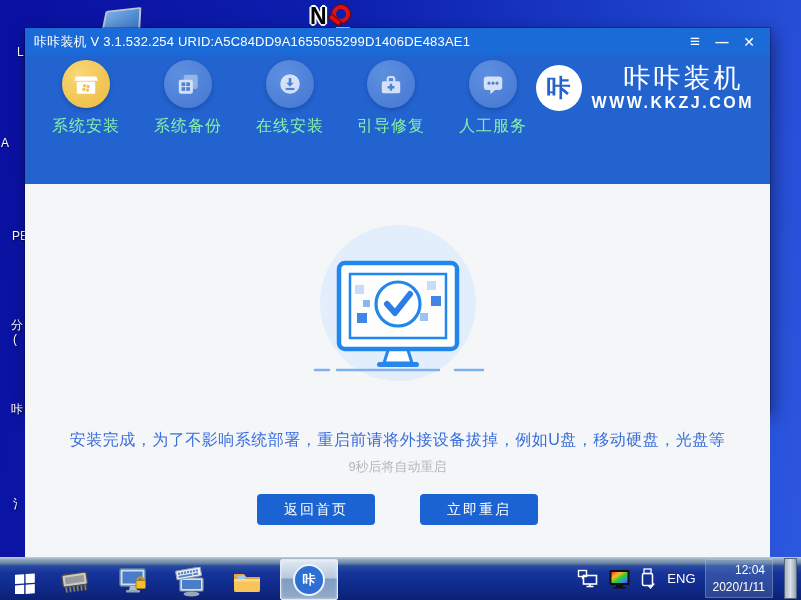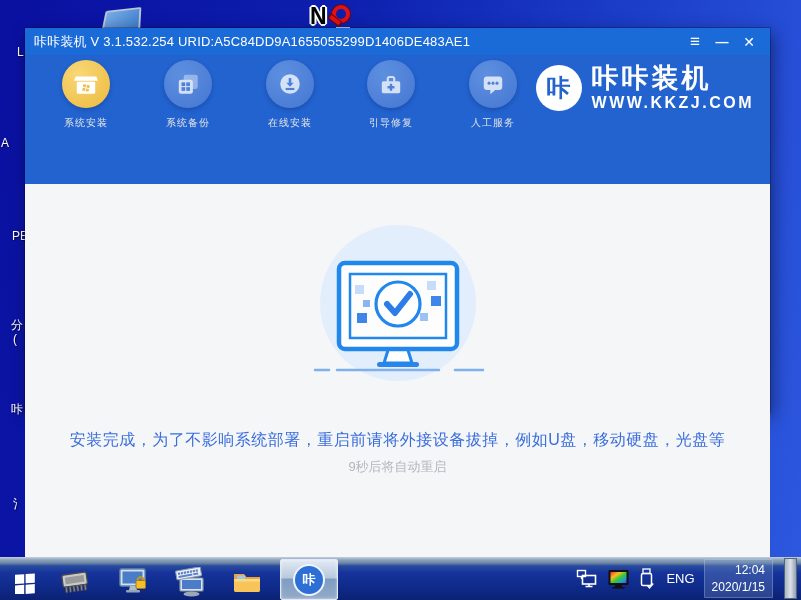--- a/index.html
+++ b/index.html
@@ -31,28 +31,28 @@
   .ctl{color:#fff;width:18px;text-align:center;cursor:default;}
   .ctl.menu{font-size:17px;line-height:16px;}
   .ctl.min{font-size:13px;font-weight:bold;line-height:10px;}
   .ctl.close{font-size:14px;}
 
   #header{position:absolute;left:0;top:27px;width:100%;height:129px;background:#2263cf;}
   .nav-item{position:absolute;top:5px;width:78px;text-align:center;cursor:pointer;}
   .nav-circle{width:48px;height:48px;border-radius:50%;margin:0 auto;display:flex;align-items:center;justify-content:center;
     background:radial-gradient(circle at 35% 30%,#5d8fe0,#4677d2);box-shadow:0 2px 4px rgba(0,20,80,.25);}
   .nav-item.active .nav-circle{background:radial-gradient(circle at 35% 30%,#f8d876,#edb93e);}
-  .nav-label{margin-top:8px;color:#e5e5e5;font-size:10px;letter-spacing:1px;}
+  .nav-label{margin-top:8px;color:#86efac;font-size:16px;letter-spacing:1px;}
   .nav-item .glyph{opacity:.75;}
   .nav-item.active .glyph{opacity:1;}
 
   #logo{position:absolute;right:16px;top:9px;display:flex;align-items:center;gap:10px;}
   .logo-badge{width:46px;height:46px;border-radius:50%;background:#fff;color:#2263cf;
     display:flex;align-items:center;justify-content:center;font-size:24px;font-weight:bold;}
-  .logo-name{color:#fff;font-size:27px;font-weight:bold;letter-spacing:3px;line-height:28px;}
+  .logo-name{color:#fff;font-size:27px;font-weight:normal;letter-spacing:3px;line-height:28px;margin-left:32px;}
   .logo-site{color:#fff;font-size:16px;font-weight:bold;letter-spacing:2.5px;margin-top:2px;}
 
   #content{position:absolute;left:0;top:156px;width:100%;height:373px;background:#f5f6f8;}
   #illustration{position:absolute;left:50%;top:39px;transform:translateX(-50%);width:190px;height:160px;}
   #message{position:absolute;left:0;top:246px;width:100%;text-align:center;color:#3a6edc;font-size:16px;letter-spacing:.5px;}
   #countdown{position:absolute;left:0;top:274px;width:100%;text-align:center;color:#b3b7bd;font-size:13px;}
   #btn-row{position:absolute;left:0;top:310px;width:100%;display:flex;justify-content:center;gap:45px;}
   .btn{width:118px;height:31px;background:#1b63d3;border:none;border-radius:4px;color:#fff;font-size:14px;
     font-family:inherit;letter-spacing:2px;cursor:pointer;}
 
@@ -203,20 +203,24 @@
         <rect x="124" y="58" width="9" height="9" fill="#c7dcf8"></rect>
         <rect x="128" y="73" width="10" height="10" fill="#3f86e8"></rect>
         <rect x="117" y="90" width="8" height="8" fill="#9cc1f2"></rect>
         <circle cx="95" cy="81" r="22" fill="#fff" stroke="#2187ec" stroke-width="3.2"></circle>
         <path d="M84 81 L92 90 L107 71" fill="none" stroke="#2d7de8" stroke-width="6" stroke-linecap="round" stroke-linejoin="round"></path>
       </svg>
 
       <div id="message">安装完成，为了不影响系统部署，重启前请将外接设备拔掉，例如U盘，移动硬盘，光盘等</div>
       <div id="countdown">9秒后将自动重启</div>
 
+      <div id="btn-row">
+        <button class="btn">返回首页</button>
+        <button class="btn">立即重启</button>
+      </div>
     </div>
   </div>
 
   <div id="taskbar">
 
     <div class="tb-icon" id="start">
       <svg width="24" height="24" viewBox="0 0 24 24">
         <g fill="#fff" transform="skewY(-4) translate(0,2)">
           <rect x="2" y="3" width="9.2" height="9.2"></rect>
           <rect x="12.6" y="3" width="9.2" height="9.2"></rect>
@@ -312,18 +316,18 @@
         <rect x="5.5" y="18" width="12" height="1.6" fill="#111"></rect>
       </svg>
       <svg width="15" height="22" viewBox="0 0 15 22">
         <rect x="4" y="1" width="7" height="4.5" fill="none" stroke="#fff" stroke-width="1.3"></rect>
         <rect x="2.5" y="5.5" width="10" height="12" rx="1.5" fill="none" stroke="#fff" stroke-width="1.5"></rect>
         <path d="M8.5 17.5 L10.5 19.8 L14.2 15.5" fill="none" stroke="#fff" stroke-width="1.6"></path>
       </svg>
       <span class="lang">ENG</span>
       <div id="clock">
         <div>12:04</div>
-        <div>2020/1/15</div>
+        <div>2020/1/11</div>
       </div>
       <div id="show-desktop"></div>
     </div>
   </div>
 </div>
 
 </body></html>

